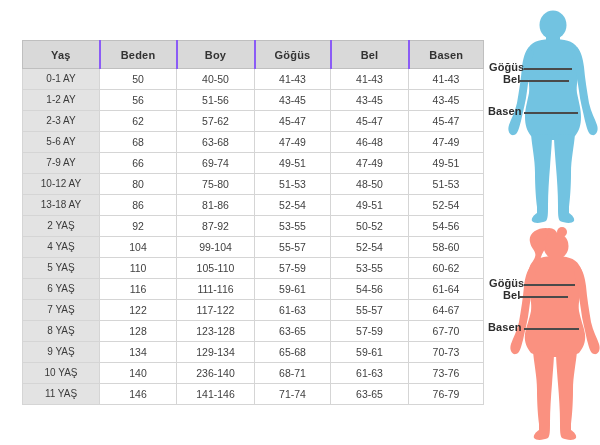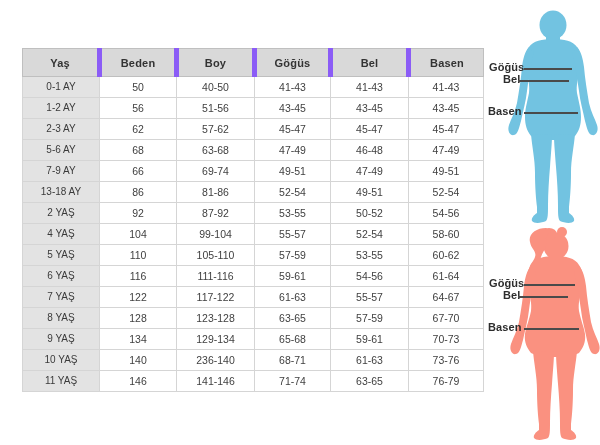--- a/index.html
+++ b/index.html
@@ -1,35 +1,35 @@
 <!DOCTYPE html>
 <html><head>
 <meta charset="utf-8">
 <style>
   html,body { margin:0; padding:0; background:#fff; }
   .stage {
     position:relative; width:600px; height:445px; background:#ffffff;
     font-family:"Liberation Sans", sans-serif; overflow:hidden;
   }
   table.size-chart {
-    position:absolute; left:22px; top:48px; width:461px;
+    position:absolute; left:22px; top:40px; width:461px;
     border-collapse:collapse; table-layout:fixed;
     font-size:10.5px; color:#3f3f3f;
   }
   table.size-chart col:nth-child(1){width:77px;}
   table.size-chart col:nth-child(2){width:77px;}
   table.size-chart col:nth-child(3){width:78px;}
   table.size-chart col:nth-child(4){width:76px;}
   table.size-chart col:nth-child(5){width:78px;}
   table.size-chart col:nth-child(6){width:75px;}
   table.size-chart thead th {
     height:25px; background:#d9d9d9; border:1px solid #bfbfbf;
     font-weight:bold; font-size:11px; color:#333; letter-spacing:0.2px;
   }
-  table.size-chart thead th + th { border-left:5px solid #8b5cf6; }
+  table.size-chart thead th + th { border-left:2px solid #8b5cf6; }
   table.size-chart tbody tr { height:20.5px; }
   table.size-chart tbody th, table.size-chart tbody td {
     border:1px solid #d5d5d5; text-align:center; font-weight:normal;
     padding:0; line-height:20px;
   }
   table.size-chart tbody th { background:#e3e3e3; font-size:10px; color:#3a3a3a; }
   table.size-chart tbody td { background:#ffffff; }
   .fig-svg { position:absolute; }
   .mlabel {
     position:absolute; font-weight:bold; font-size:11px; color:#2d2d2d;
@@ -94,20 +94,28 @@
           <td>46-48</td>
           <td>47-49</td>
         </tr>
         <tr>
           <th>7-9 AY</th>
           <td>66</td>
           <td>69-74</td>
           <td>49-51</td>
           <td>47-49</td>
           <td>49-51</td>
+        </tr>
+        <tr>
+          <th>10-12 AY</th>
+          <td>80</td>
+          <td>75-80</td>
+          <td>51-53</td>
+          <td>48-50</td>
+          <td>51-53</td>
         </tr>
         <tr>
           <th>13-18 AY</th>
           <td>86</td>
           <td>81-86</td>
           <td>52-54</td>
           <td>49-51</td>
           <td>52-54</td>
         </tr>
         <tr>

